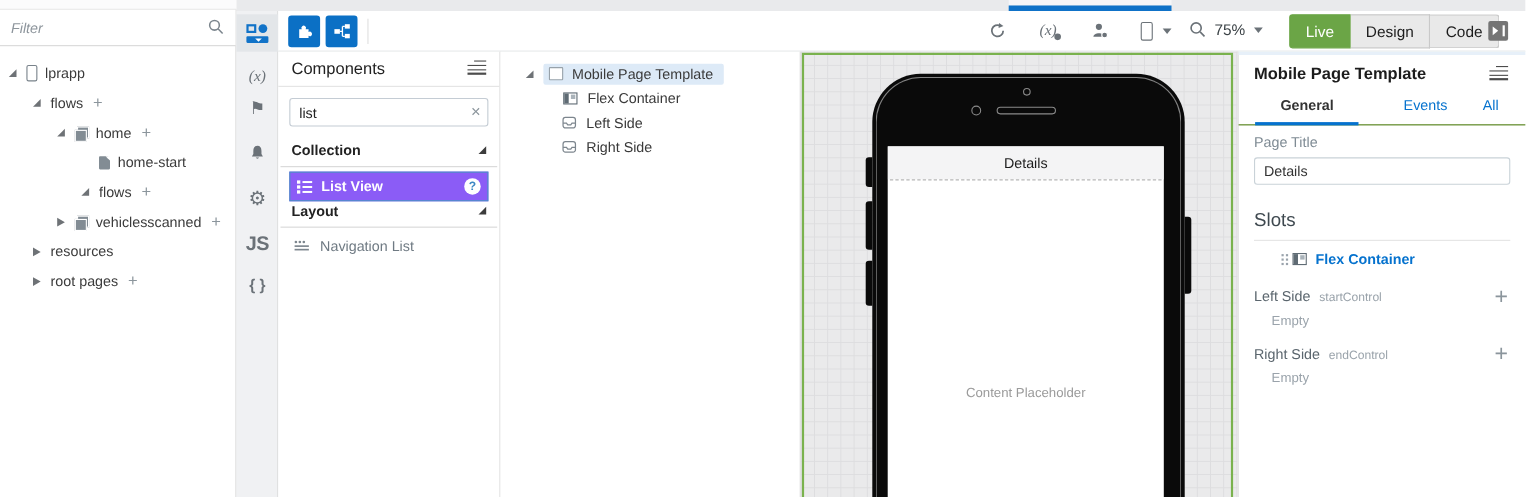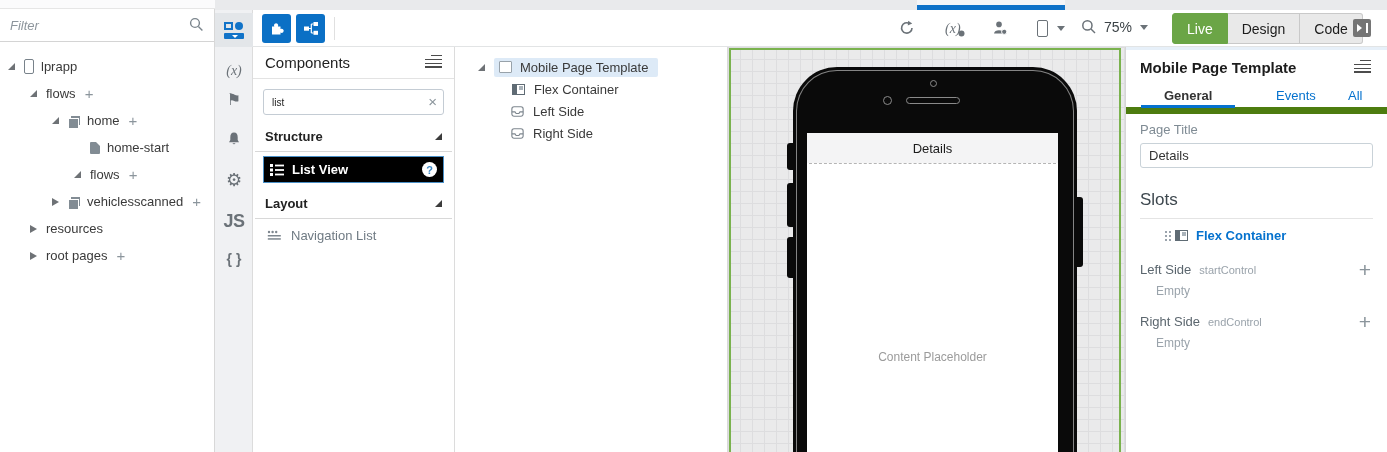--- a/index.html
+++ b/index.html
@@ -64,25 +64,25 @@
 
   .menu-ic { width:17px; display:inline-block; }
   .menu-ic i { display:block; height:1.6px; background:#4c4c4c; margin-bottom:2.4px; }
   .menu-ic i:first-child { width:11px; margin-left:auto; }
 
   
   .components-panel { position:absolute; left:253px; top:47px; width:202px; height:405px; background:#fff; border-right:1px solid #dcdcdc; }
   .p-header { height:32px; display:flex; align-items:center; justify-content:space-between; padding:0 12px; border-bottom:1px solid #e3e3e3; }
   .p-title { font-size:15px; color:#222; }
   .search-wrap { position:relative; margin:10px 10px 0; }
-  .search-wrap input { width:100%; height:26px; border:1px solid #c4ccd4; border-radius:3px; padding:0 24px 0 8px; font-size:10px; font-family:"Liberation Sans",sans-serif; color:#222; outline:none; }
+  .search-wrap input { width:100%; height:26px; border:1px solid #c4ccd4; border-radius:3px; padding:0 24px 0 8px; font-size:13px; font-family:"Liberation Sans",sans-serif; color:#222; outline:none; }
   .clear-x { position:absolute; right:7px; top:4px; color:#8b959c; font-size:15px; cursor:pointer; }
   .sect-hdr { margin:14px 2px 0 2px; padding:0 10px 7px 10px; display:flex; align-items:center; justify-content:space-between; font-size:13px; font-weight:bold; color:#222; border-bottom:1px solid #d8d8d8; }
   .sect-caret { width:0; height:0; border-bottom:7px solid #3c3c3c; border-left:7px solid transparent; }
-  .lv-row { margin:4px 10px 0; height:27px; background:#000000; border:1px solid #4a90c7; display:flex; align-items:center; padding:0 6px; color:#fff; font-size:13px; font-weight:bold; cursor:pointer; }
+  .lv-row { margin:4px 10px 0; height:27px; background:#8b5cf6; border:1px solid #4a90c7; display:flex; align-items:center; padding:0 6px; color:#fff; font-size:13px; font-weight:bold; cursor:pointer; }
   .lv-row .lbl { flex:1; margin-left:8px; }
   .help-c { width:15px; height:15px; border-radius:50%; background:#fff; color:#3d88c4; font-size:11px; font-weight:bold; display:flex; align-items:center; justify-content:center; }
   .nav-row { display:flex; align-items:center; gap:9px; padding:9px 14px; font-size:13px; color:#6f7a83; }
 
   
   .structure-panel { position:absolute; left:455px; top:47px; width:273px; height:405px; background:#fff; border-right:1px solid #d9d9d9; }
   .sp-header { position:relative; height:32px; border-bottom:1px solid #e3e3e3; display:flex; align-items:center; padding-left:14px; }
   .inbox-btn { position:absolute; right:13px; top:1px; width:31px; height:30px; background:#0572ce; border-radius:3px; display:flex; align-items:center; justify-content:center; cursor:pointer; }
   .sp-tree { padding-top:9px; }
   .sp-row { height:22px; display:flex; align-items:center; font-size:13px; color:#3a3a3a; }
@@ -108,21 +108,21 @@
   .screen { position:absolute; left:14px; top:66px; width:251px; height:374px; background:#fff; overflow:hidden; }
   .scr-header { height:30px; background:#f4f4f5; display:flex; align-items:center; justify-content:center; font-size:13px; color:#1c1c1c; }
   .scr-content { position:relative; height:344px; margin:0 2px; border-top:1px dashed #b5b5b5; }
   .placeholder { position:absolute; top:186px; left:0; width:100%; text-align:center; color:#9b9b9b; font-size:12px; }
 
   
   .props-panel { position:absolute; left:1125px; top:47px; width:262px; height:405px; background:#fff; border-left:1px solid #d6d6d6; }
   .props-topline { height:3px; background:#e7f0f9; }
   .pr-header { display:flex; align-items:center; justify-content:space-between; padding:9px 16px 6px 14px; }
   .pr-title { font-size:15px; font-weight:bold; color:#1c1c1c; }
-  .pr-tabs { position:relative; height:32px; border-bottom:7px solid #4d7c0f; }
+  .pr-tabs { position:relative; height:32px; border-bottom:1px solid #4d7c0f; }
   .pr-tab { position:absolute; top:6px; font-size:13px; cursor:pointer; }
   .pr-tab.active { color:#333; font-weight:bold; }
   .pr-tab.blue { color:#0572ce; }
   .tab-underline { position:absolute; left:15px; bottom:-1px; width:94px; height:3px; background:#0572ce; }
   .pr-body { padding:0 14px; }
   .fld-label { margin-top:8px; font-size:13px; color:#7f8b94; }
   .pr-body input { margin-top:6px; width:100%; height:25px; border:1px solid #c9d2d8; border-radius:3px; padding:0 8px; font-size:13px; font-family:"Liberation Sans",sans-serif; color:#333; outline:none; }
   .slots-hdr { margin-top:22px; padding-bottom:8px; font-size:17px; color:#3e484f; border-bottom:1px solid #e4e4e4; }
   .slot-default { margin:10px 0 0 16px; font-size:13px; color:#9aa3ab; }
   .flex-row { margin:9px 0 0 25px; display:flex; align-items:center; gap:8px; font-size:13px; font-weight:bold; color:#0572ce; cursor:pointer; }
@@ -295,36 +295,36 @@
           <i></i>
           <i></i>
           <i></i>
         </span>
     </div>
     <div class="search-wrap">
       <input type="text" value="list" style="">
       <span class="clear-x">×</span>
     </div>
     <div class="sect-hdr">
-      <span>Structure</span>
+      <span>Collection</span>
       <span class="sect-caret"></span>
     </div>
     <div class="lv-row">
       <svg width="14" height="14" viewBox="0 0 14 14">
           <rect x="0" y="1" width="3" height="3" fill="#fff"></rect>
           <rect x="0" y="5.5" width="3" height="3" fill="#fff"></rect>
           <rect x="0" y="10" width="3" height="3" fill="#fff"></rect>
           <rect x="5" y="1.6" width="9" height="1.8" fill="#fff"></rect>
           <rect x="5" y="6.1" width="9" height="1.8" fill="#fff"></rect>
           <rect x="5" y="10.6" width="9" height="1.8" fill="#fff"></rect>
         </svg>
       <span class="lbl">List View</span>
       <span class="help-c">?</span>
     </div>
-    <div class="sect-hdr" style="margin-top:13px;gap:16px;">
+    <div class="sect-hdr" style="margin-top:1px;gap:16px;">
       <span>Layout</span>
       <span class="sect-caret"></span>
     </div>
     <div class="nav-row">
       <svg width="15" height="11" viewBox="0 0 15 11">
           <circle cx="2" cy="2" r="1.2" fill="#7d868e"></circle>
           <circle cx="5.6" cy="2" r="1.2" fill="#7d868e"></circle>
           <circle cx="9.2" cy="2" r="1.2" fill="#7d868e"></circle>
           <rect x="0.8" y="5" width="13" height="1.5" fill="#7d868e"></rect>
           <rect x="0.8" y="8.2" width="13" height="1.5" fill="#7d868e"></rect>

